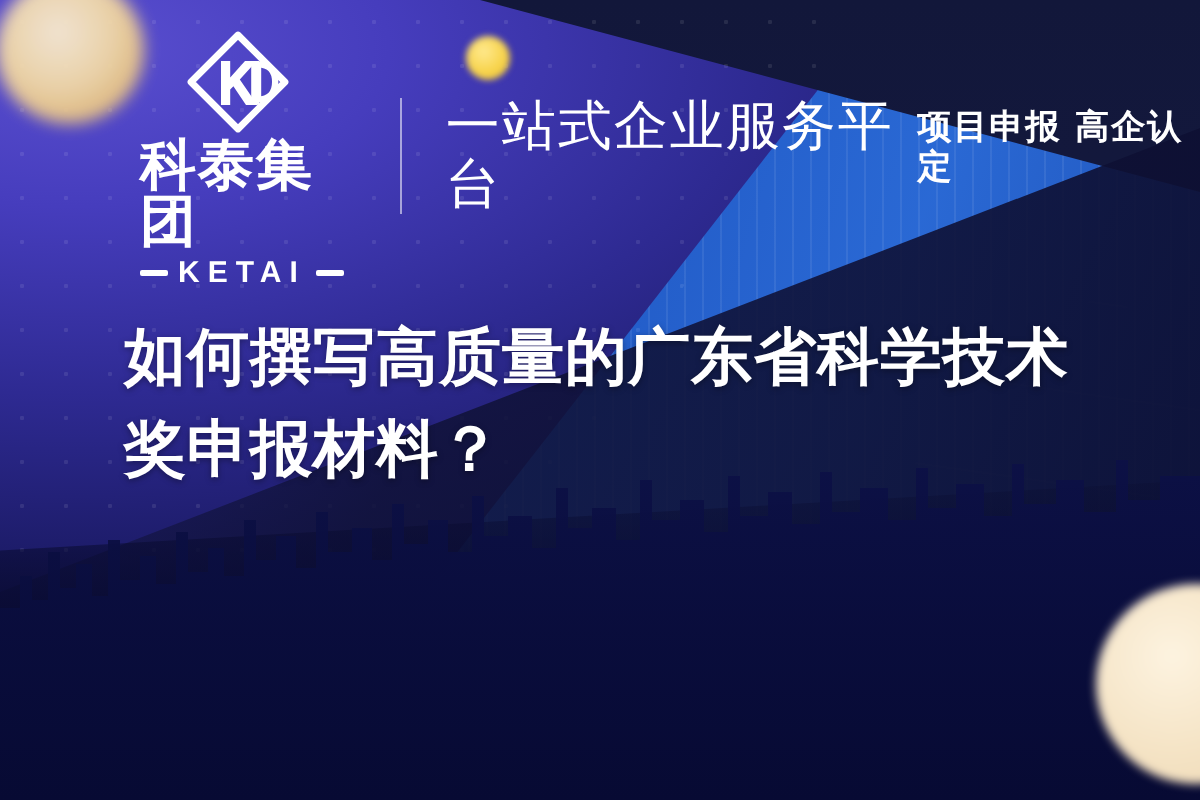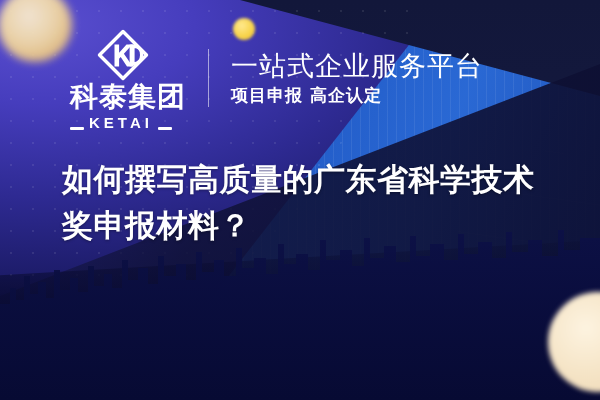--- a/index.html
+++ b/index.html
@@ -98,34 +98,34 @@
   .logo-block{
     display:flex;align-items:center;margin-left:60px;flex-direction:column;
   }
   .logo-mark{width:56px;height:56px;flex:0 0 56px;}
   .logo-text{margin-left:10px;display:flex;flex-direction:column;justify-content:center;}
   .logo-cn{
     font-size:28px;font-weight:bold;color:#ffffff;letter-spacing:1px;line-height:1;
     font-family:"DejaVu Sans","Liberation Sans",sans-serif;
   }
   .logo-en{
-    display:flex;align-items:flex-end;gap:5px;margin-top:4px;
+    display:flex;align-items:center;gap:5px;margin-top:4px;
   }
   .logo-en .dash{display:block;height:3px;width:14px;background:#fff;border-radius:1px;}
   .logo-en .word{
     font-size:15px;font-weight:bold;color:#ffffff;letter-spacing:4px;line-height:1;
     font-family:"Liberation Sans",sans-serif;
   }
 
   .divider{
     width:1px;height:58px;background:rgba(255,255,255,.55);
     margin-left:22px;margin-right:22px;
   }
 
-  .tagline{display:flex;flex-direction:column;justify-content:center;}
+  .tagline{display:flex;justify-content:center;}
   .tagline-main{
     font-size:27px;color:#ffffff;line-height:1.08;letter-spacing:1px;
     font-family:"DejaVu Sans","Liberation Sans",sans-serif;font-weight:300;
   }
   .tagline-sub{
     font-size:17px;color:#ffffff;line-height:1.2;margin-top:5px;letter-spacing:1px;
     font-family:"DejaVu Serif","Liberation Serif",serif;font-weight:bold;
   }
 
   

